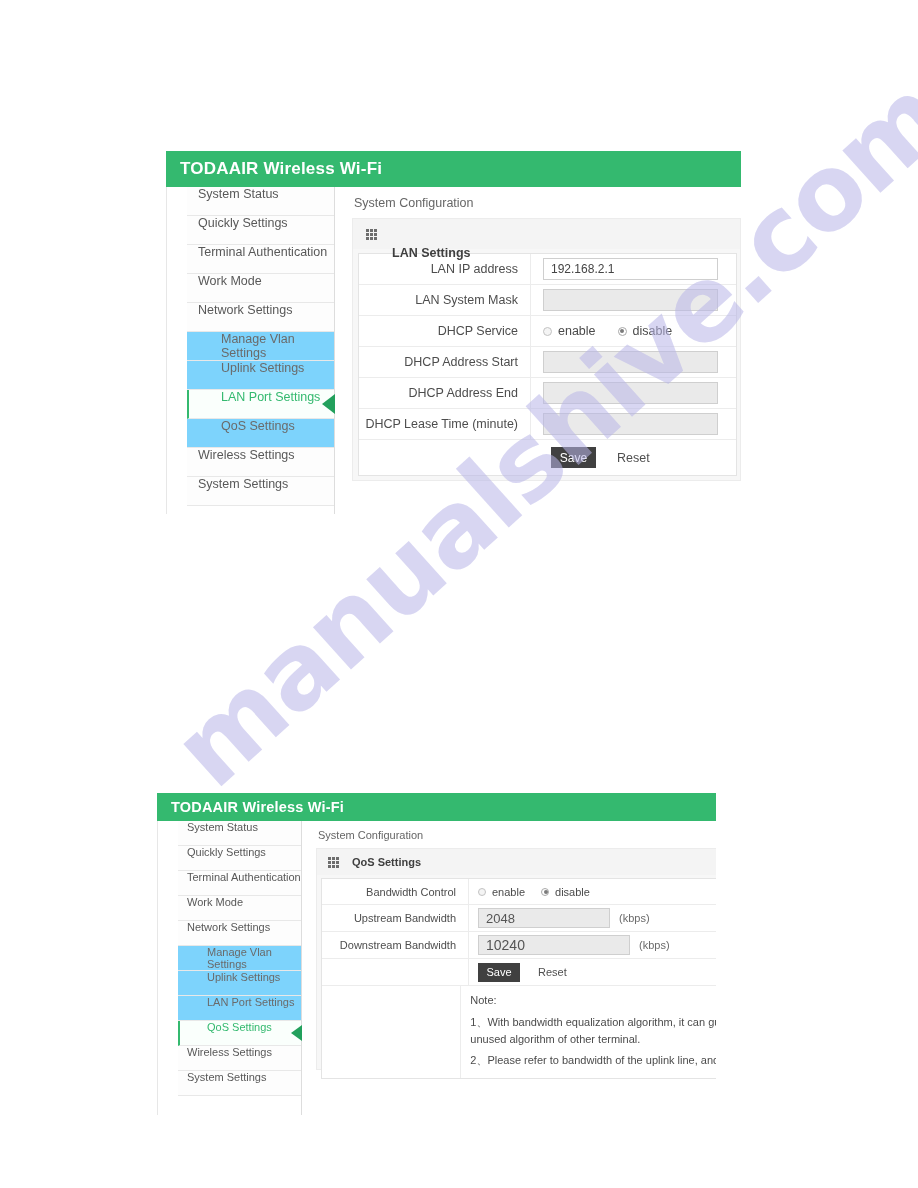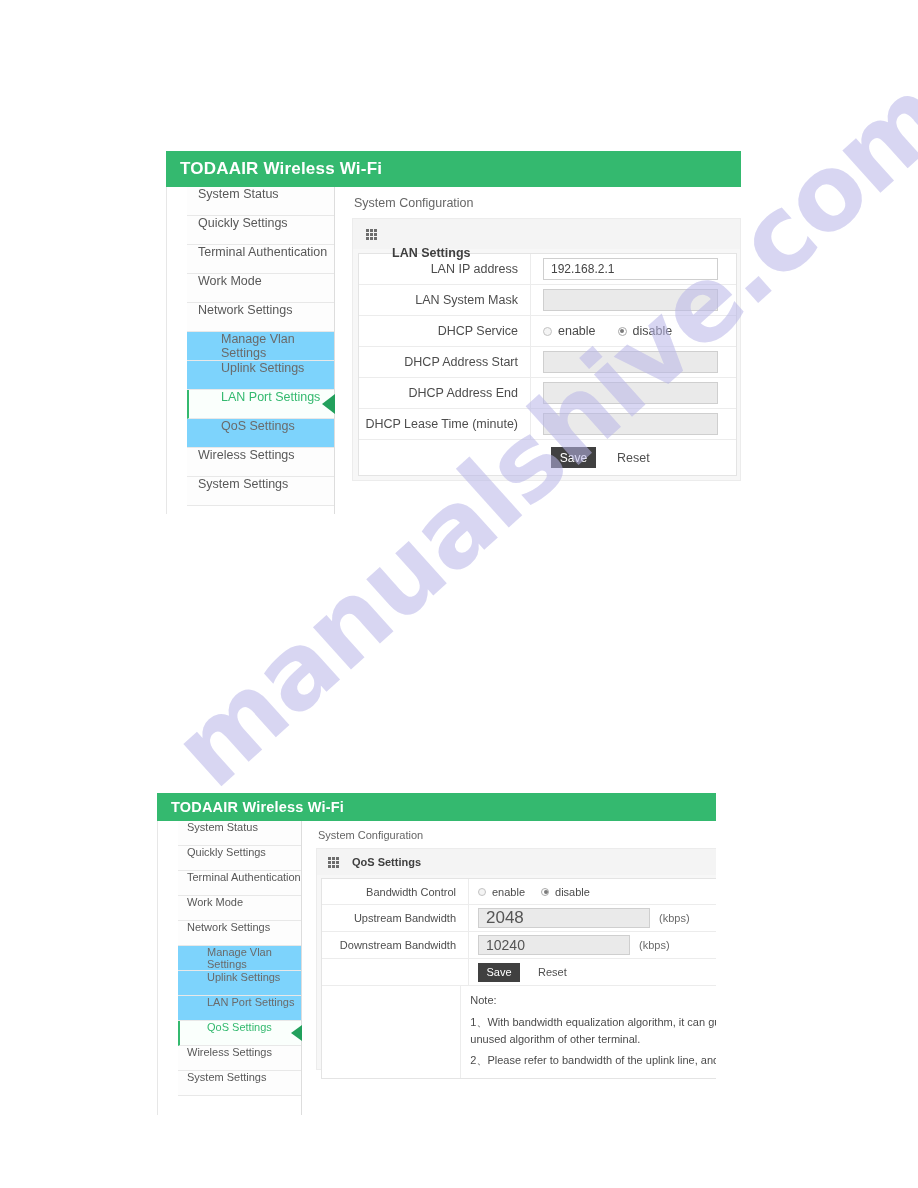--- a/index.html
+++ b/index.html
@@ -356,21 +356,21 @@
               <div class="radio-wrap">
                 <span class="radio on" style="width:8px;height:8px;"></span>
                 <span class="rlabel" style="font-size:11px;">disable</span>
               </div>
             </div>
           </div>
 
           <div class="frow" style="height:27px;">
             <div class="flabel" style="width:147px;font-size:11px;">Upstream Bandwidth</div>
             <div class="fval" style="padding-left:9px;">
-              <div class="inp" style="width:172px;height:20px;font-size:17px;">2048</div>
+              <div class="inp" style="width:132px;height:20px;font-size:13px;">2048</div>
               <span class="unit" style="font-size:11px;">(kbps)</span>
             </div>
           </div>
 
           <div class="frow" style="height:27px;">
             <div class="flabel" style="width:147px;font-size:11px;">Downstream Bandwidth</div>
             <div class="fval" style="padding-left:9px;">
               <div class="inp" style="width:152px;height:20px;font-size:14px;">10240</div>
               <span class="unit" style="font-size:11px;">(kbps)</span>
             </div>

